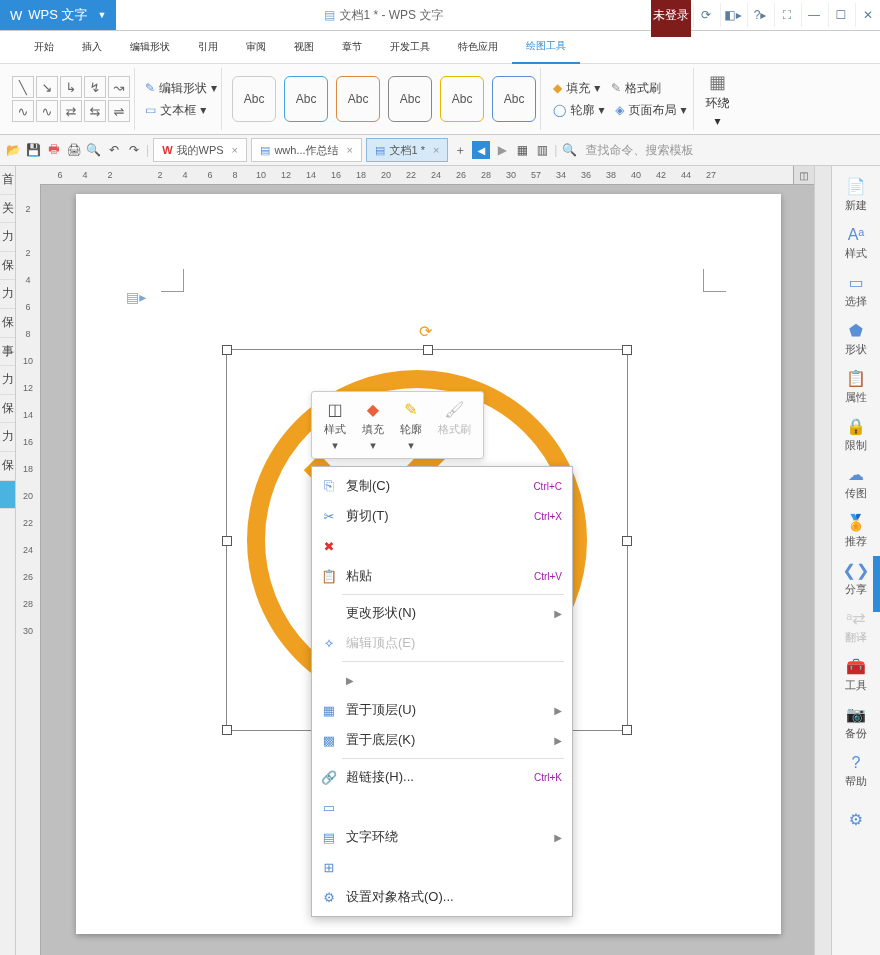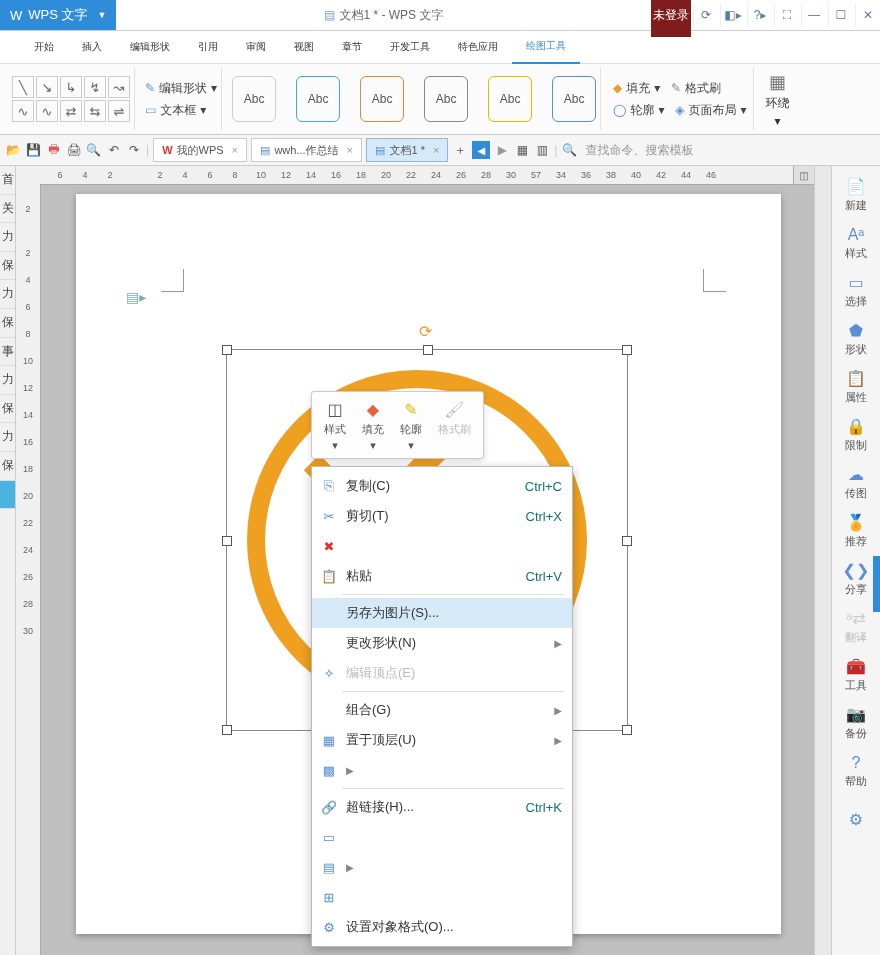--- a/index.html
+++ b/index.html
@@ -11,21 +11,21 @@
 .login-btn{background:#7f1d1d;color:#fff;height:43px;padding:0 2px;display:flex;align-items:center}
 .tbtn{width:24px;height:24px;display:flex;align-items:center;justify-content:center;color:#5a7ea0;border-left:1px solid #eee}
 .menubar{height:32px;background:#fff;display:flex;align-items:center;padding:0 20px;gap:0;border-bottom:1px solid #ddd}
 .menu-item{padding:0 14px;height:32px;display:flex;align-items:center;font-size:10px;cursor:pointer}
 .menu-item.active{color:#2f8cd8;border-bottom:2px solid #2f8cd8}
 .ribbon{height:70px;background:#fbfbfb;border-bottom:1px solid #ccc;display:flex;align-items:center;padding:0 8px;gap:6px}
 .rgroup{display:flex;flex-direction:column;gap:2px;padding:0 4px;border-right:1px solid #e0e0e0;height:62px;justify-content:center}
 .line-grid{display:grid;grid-template-columns:repeat(5,22px);grid-template-rows:22px 22px;gap:2px}
 .line-cell{border:1px solid #ccc;display:flex;align-items:center;justify-content:center;color:#666;font-size:13px}
 .rbtn{display:flex;align-items:center;gap:4px;font-size:12px;color:#444;height:20px}
-.shape-row{display:flex;gap:20px}
+.shape-row{display:flex;gap:8px}
 .shape-box{width:42px;height:44px;border:1px solid #ccc;border-radius:6px;display:flex;align-items:center;justify-content:center;font-size:12px;color:#555}
 .sb1{border-color:#ccc}.sb2{border-color:#4aa3df}.sb3{border-color:#d88a3f}.sb4{border-color:#888}.sb5{border-color:#e6b800}.sb6{border-color:#5a8fd6}
 .ribbon-right{display:flex;flex-direction:column;gap:2px;padding:0 6px;border-right:1px solid #e0e0e0;height:62px;justify-content:center}
 .wrap-col{display:flex;flex-direction:column;align-items:center;gap:2px;padding:0 6px}
 .tabbar{height:30px;background:#f5f5f5;border-bottom:1px solid #ccc;display:flex;align-items:center;padding:0 6px;gap:4px;font-size:12px;color:#555}
 .tabbar .ico{width:16px;height:16px;display:inline-flex;align-items:center;justify-content:center}
 .doc-tab{height:22px;padding:0 8px;border:1px solid #ccc;background:#fff;display:flex;align-items:center;gap:4px;font-size:11px}
 .doc-tab.active{background:#d6e9f8;border-color:#8fb8dc}
 .doc-tab .x{color:#999;margin-left:4px}
 .nav-arrow{width:18px;height:18px;background:#2f8cd8;color:#fff;display:flex;align-items:center;justify-content:center;font-size:10px}
@@ -58,21 +58,21 @@
 .mini-toolbar{position:absolute;left:295px;top:225px;background:#fdfdfd;border:1px solid #ccc;border-radius:3px;display:flex;padding:4px 6px;gap:4px;box-shadow:0 2px 6px rgba(0,0,0,.15)}
 .mini-btn{display:flex;flex-direction:column;align-items:center;gap:2px;padding:2px 6px;font-size:11px;color:#555}
 .mini-btn.dis{color:#bbb}
 .mini-ico{width:22px;height:22px;display:flex;align-items:center;justify-content:center;font-size:16px}
 .ctx-menu{position:absolute;left:295px;top:300px;width:260px;background:#fff;border:1px solid #bbb;box-shadow:0 3px 10px rgba(0,0,0,.25);font-size:13px;padding:4px 0}
 .ctx-item{display:flex;align-items:center;height:30px;padding:0 10px 0 8px;gap:8px}
 .ctx-item:hover,.ctx-item.hl{background:#d6e9f8}
 .ctx-item.disabled{color:#bbb}
 .ctx-ico{width:18px;text-align:center;color:#5a8fd6;font-size:13px}
 .ctx-label{flex:1}
-.ctx-sc{color:#0f766e;font-size:13px}
+.ctx-sc{color:#a21caf;font-size:10px}
 .ctx-sub{color:#888;font-size:10px}
 .ctx-sep{height:1px;background:#e0e0e0;margin:3px 8px 3px 30px}
 .right-panel{width:48px;background:#f5f5f5;border-left:1px solid #ccc;display:flex;flex-direction:column;align-items:center;padding-top:6px;gap:2px;position:relative}
 .rp-btn{width:42px;height:46px;display:flex;flex-direction:column;align-items:center;justify-content:center;gap:2px;font-size:11px;color:#555;cursor:pointer}
 .rp-btn.dis{color:#bbb}
 .rp-ico{font-size:16px;color:#5a8fd6}
 .rp-btn.dis .rp-ico{color:#ccc}
 .tab-handle{position:absolute;right:-1px;top:390px;width:8px;height:56px;background:#2f8cd8}
 .scroll-v{width:16px;background:#e8e8e8;border-left:1px solid #ccc}
 .ruler-ico{position:absolute;top:0;right:0;width:20px;height:18px;background:#e0e0e0;border-left:1px solid #aaa;display:flex;align-items:center;justify-content:center;font-size:10px;color:#666}
@@ -225,21 +225,21 @@
         <span>26</span>
         <span>28</span>
         <span>30</span>
         <span>57</span>
         <span>34</span>
         <span>36</span>
         <span>38</span>
         <span>40</span>
         <span>42</span>
         <span>44</span>
-        <span>46</span>
+        <span>27</span>
     </div>
     <div class="ruler-ico">◫</div>
     <div class="ruler-v">
       <span>2</span>
         <span></span>
         <span>2</span>
         <span>4</span>
         <span>6</span>
         <span>8</span>
         <span>10</span>
@@ -300,59 +300,56 @@
         </div>
       <div class="ctx-item">
           <span class="ctx-ico" style="color:#d33">✖</span>
         </div>
       <div class="ctx-item">
           <span class="ctx-ico">📋</span>
           <span class="ctx-label">粘贴</span>
           <span class="ctx-sc">Ctrl+V</span>
         </div>
       <div class="ctx-sep"></div>
-      <div class="ctx-item hl">
-          <span class="ctx-ico"></span>
-          <span class="ctx-label">另存为图片(S)...</span>
-        </div>
       <div class="ctx-item">
           <span class="ctx-ico"></span>
           <span class="ctx-label">更改形状(N)</span>
           <span class="ctx-sub">▶</span>
         </div>
       <div class="ctx-item disabled">
           <span class="ctx-ico">⟡</span>
           <span class="ctx-label">编辑顶点(E)</span>
         </div>
       <div class="ctx-sep"></div>
       <div class="ctx-item">
           <span class="ctx-ico"></span>
-          <span class="ctx-label">组合(G)</span>
           <span class="ctx-sub">▶</span>
         </div>
       <div class="ctx-item">
           <span class="ctx-ico">▦</span>
           <span class="ctx-label">置于顶层(U)</span>
           <span class="ctx-sub">▶</span>
         </div>
       <div class="ctx-item">
           <span class="ctx-ico">▩</span>
+          <span class="ctx-label">置于底层(K)</span>
           <span class="ctx-sub">▶</span>
         </div>
       <div class="ctx-sep"></div>
       <div class="ctx-item">
           <span class="ctx-ico">🔗</span>
           <span class="ctx-label">超链接(H)...</span>
           <span class="ctx-sc">Ctrl+K</span>
         </div>
       <div class="ctx-item">
           <span class="ctx-ico">▭</span>
         </div>
       <div class="ctx-item">
           <span class="ctx-ico">▤</span>
+          <span class="ctx-label">文字环绕</span>
           <span class="ctx-sub">▶</span>
         </div>
       <div class="ctx-item">
           <span class="ctx-ico">⊞</span>
         </div>
       <div class="ctx-item">
           <span class="ctx-ico">⚙</span>
           <span class="ctx-label">设置对象格式(O)...</span>
         </div>
     </div>

